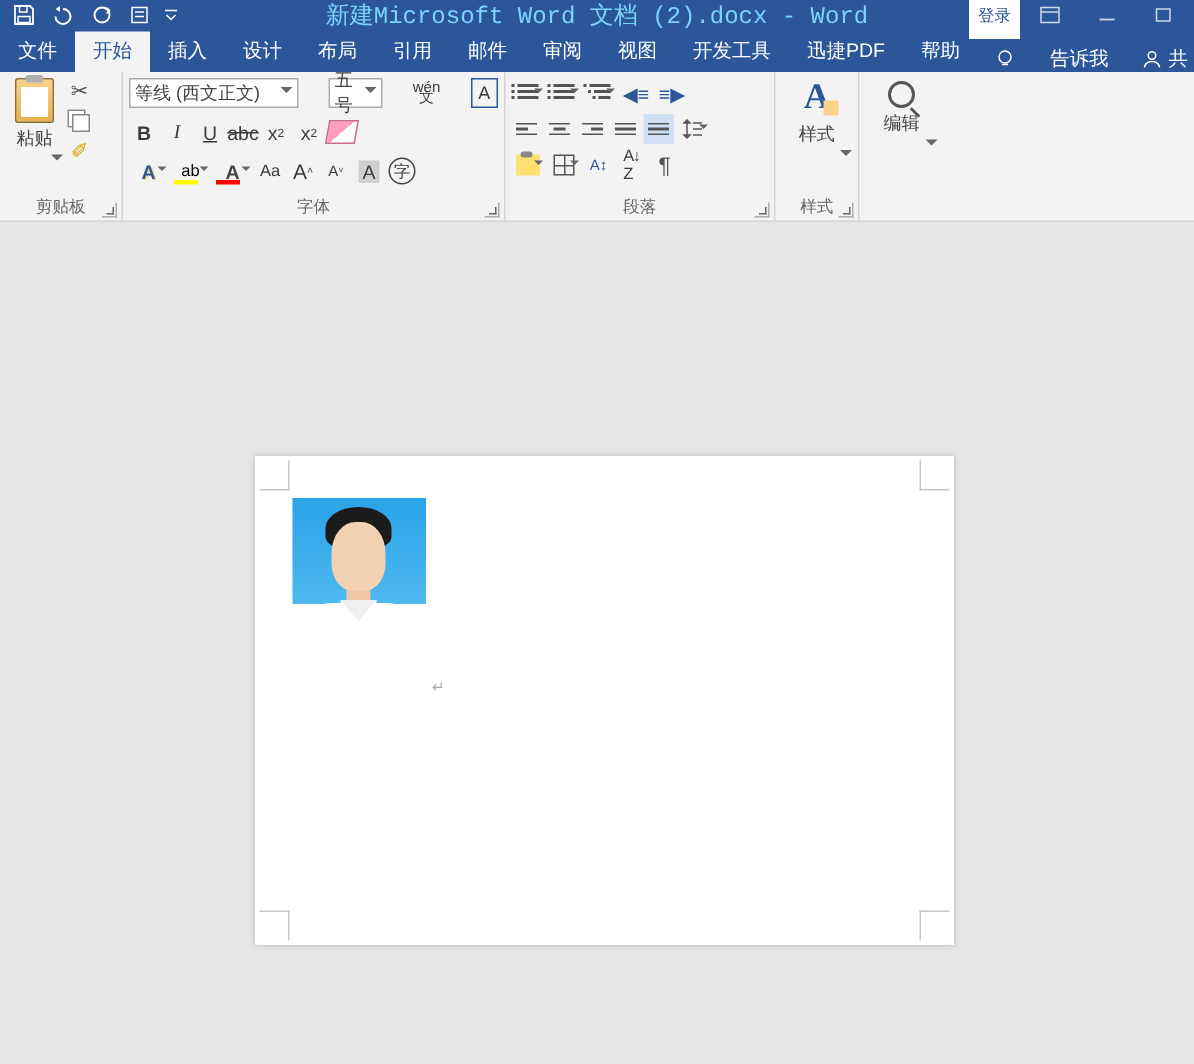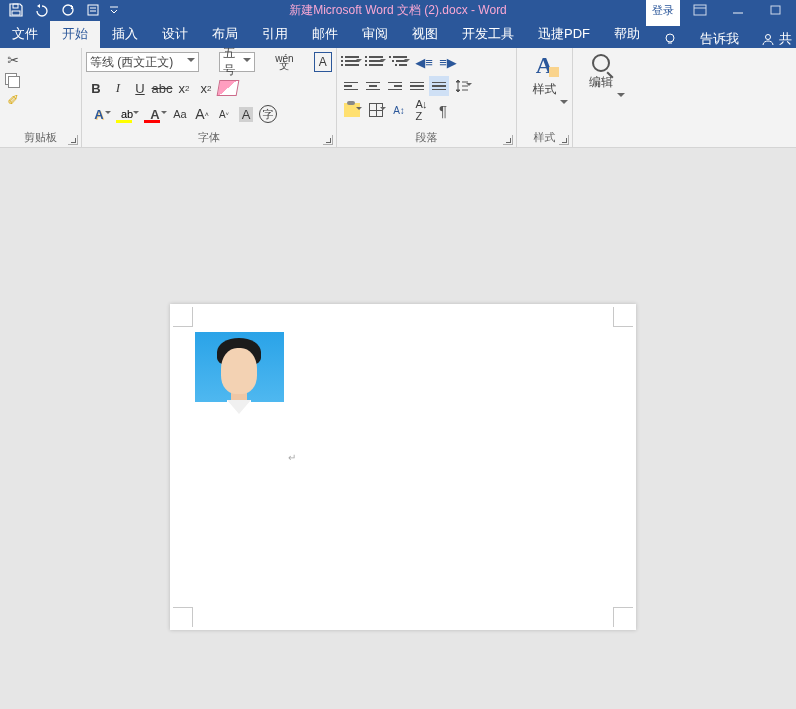--- a/index.html
+++ b/index.html
@@ -1,21 +1,21 @@
 <!DOCTYPE html>
 <html><head>
 <meta charset="utf-8">
 <style>
 * { margin: 0; padding: 0; box-sizing: border-box; font-family: "Microsoft YaHei", sans-serif; }
 body { width: 796px; height: 709px; background: #e6e6e6; overflow: hidden; font-size: 12px; }
 
 .titlebar { height: 20px; background: #2b579a; color: #fff; display: flex; align-items: center; position: relative; }
 .qat { display: flex; align-items: center; gap: 2px; padding-left: 4px; }
 .qat-item { width: 24px; height: 18px; display: flex; align-items: center; justify-content: center; color: #fff; }
-.title-center { position: absolute; left: 50%; transform: translateX(-50%); font-size: 12px; color: #f9a8d4; white-space: nowrap; }
+.title-center { position: absolute; left: 50%; transform: translateX(-50%); font-size: 16px; color: #7dd3fc; white-space: nowrap; font-family: Liberation Mono, monospace; }
 .title-right { margin-left: auto; display: flex; align-items: center; gap: 2px; padding-right: 2px; }
 .login-btn { background: #fff; color: #2b579a; font-size: 11px; padding: 1px 6px; height: 32px; display: flex; align-items: center; }
 .win-btn { width: 36px; height: 18px; display: flex; align-items: center; justify-content: center; color: #cfd9ea; }
 
 .tabs { height: 28px; background: #2b579a; display: flex; align-items: flex-end; color: #fff; font-size: 13px; }
 .tab { padding: 4px 12px 5px; cursor: default; }
 .tab.active { background: #f3f3f3; color: #2b579a; }
 .tab.file { background: #2b579a; color: #fff; }
 .tabs-right { margin-left: auto; display: flex; align-items: center; padding-right: 4px; gap: 22px; }
 .share { display: flex; align-items: center; gap: 4px; }
@@ -197,20 +197,25 @@
         </svg>
       <span>共</span>
     </div>
   </div>
 </div>
 
 <div class="ribbon">
 
   <div class="group clipboard">
     <div class="clip-top">
+      <div class="paste-big">
+        <div class="paste-icon"></div>
+        <div class="paste-lbl">粘贴</div>
+        <div class="dd-arrow" style="margin-top:2px"></div>
+      </div>
       <div class="clip-side">
         <div class="mini-ico scissors">✂</div>
         <div class="mini-ico">
             <div class="copy-ico"></div>
           </div>
         <div class="mini-ico brush">✐</div>
       </div>
     </div>
     <div class="group-label">剪贴板</div>
     <div class="group-la"></div>

